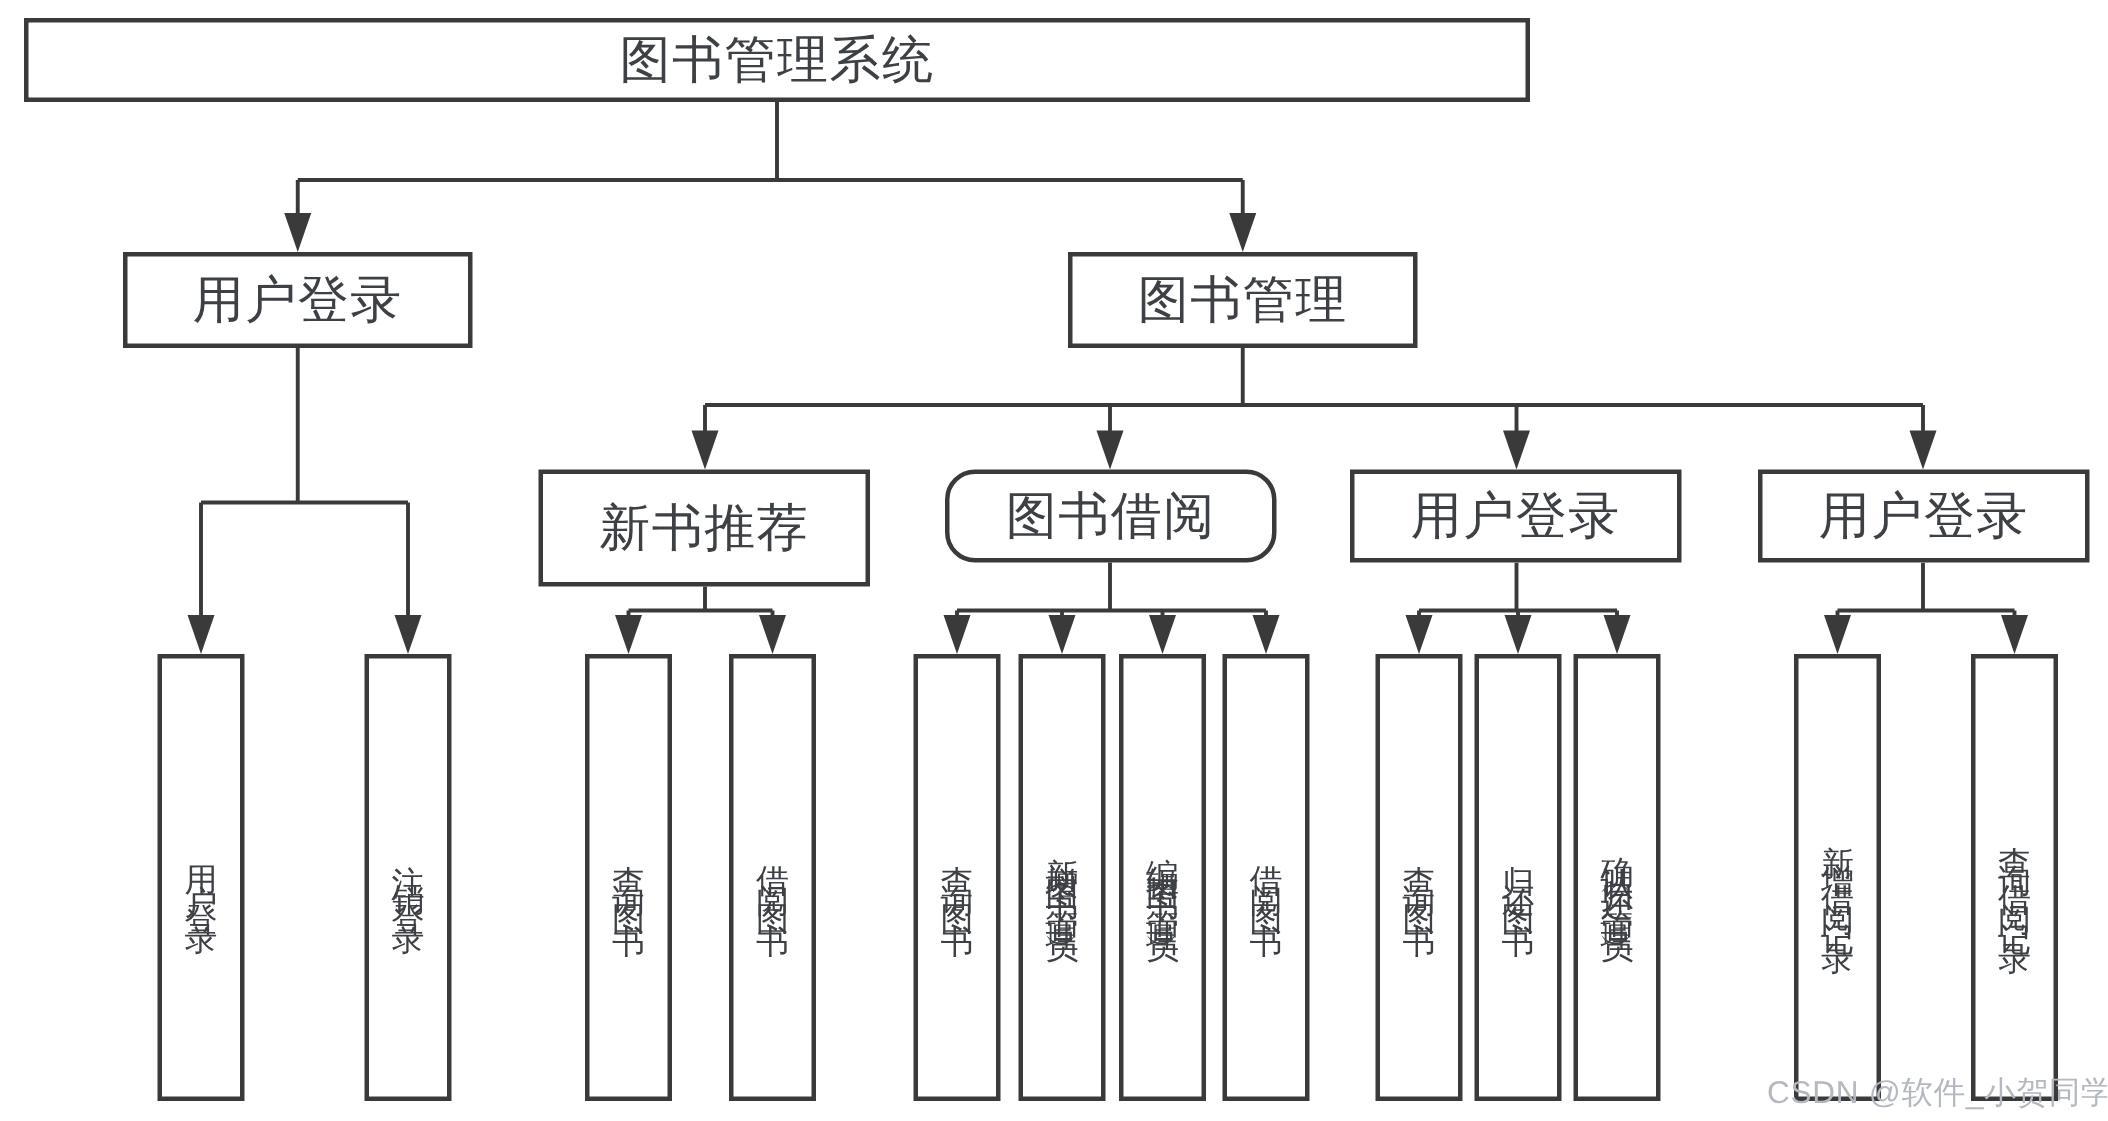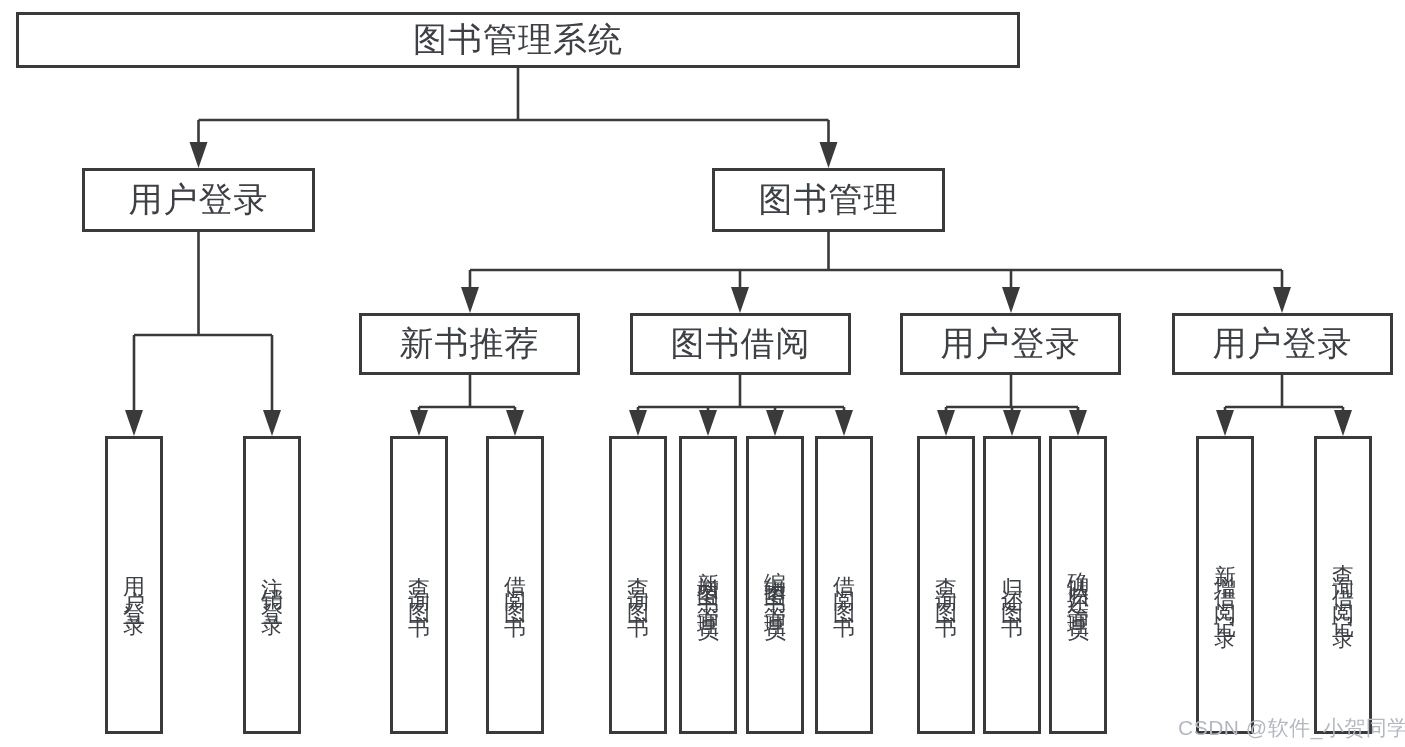--- a/index.html
+++ b/index.html
@@ -117,24 +117,24 @@
     <span>图书管理系统</span>
   </div>
 
   <div class="box hbox" style="left:82px;top:168px;width:233px;height:64px;">
     <span>用户登录</span>
   </div>
   <div class="box hbox" style="left:712px;top:168px;width:233px;height:64px;">
     <span>图书管理</span>
   </div>
 
-  <div class="box hbox" style="left:359px;top:313px;width:221px;height:62px;">
+  <div class="box hbox" style="left:359px;top:313px;width:221px;height:78px;">
     <span>新书推荐</span>
   </div>
-  <div class="box hbox" style="left:630px;top:313px;width:221px;height:62px;">
+  <div class="box hbox" style="left:630px;top:313px;width:221px;height:62px;border-radius:20px;">
     <span>图书借阅</span>
   </div>
   <div class="box hbox" style="left:900px;top:313px;width:221px;height:62px;">
     <span>用户登录</span>
   </div>
   <div class="box hbox" style="left:1172px;top:313px;width:221px;height:62px;">
     <span>用户登录</span>
   </div>
 
   <div class="box leaf" style="left:105px;">

